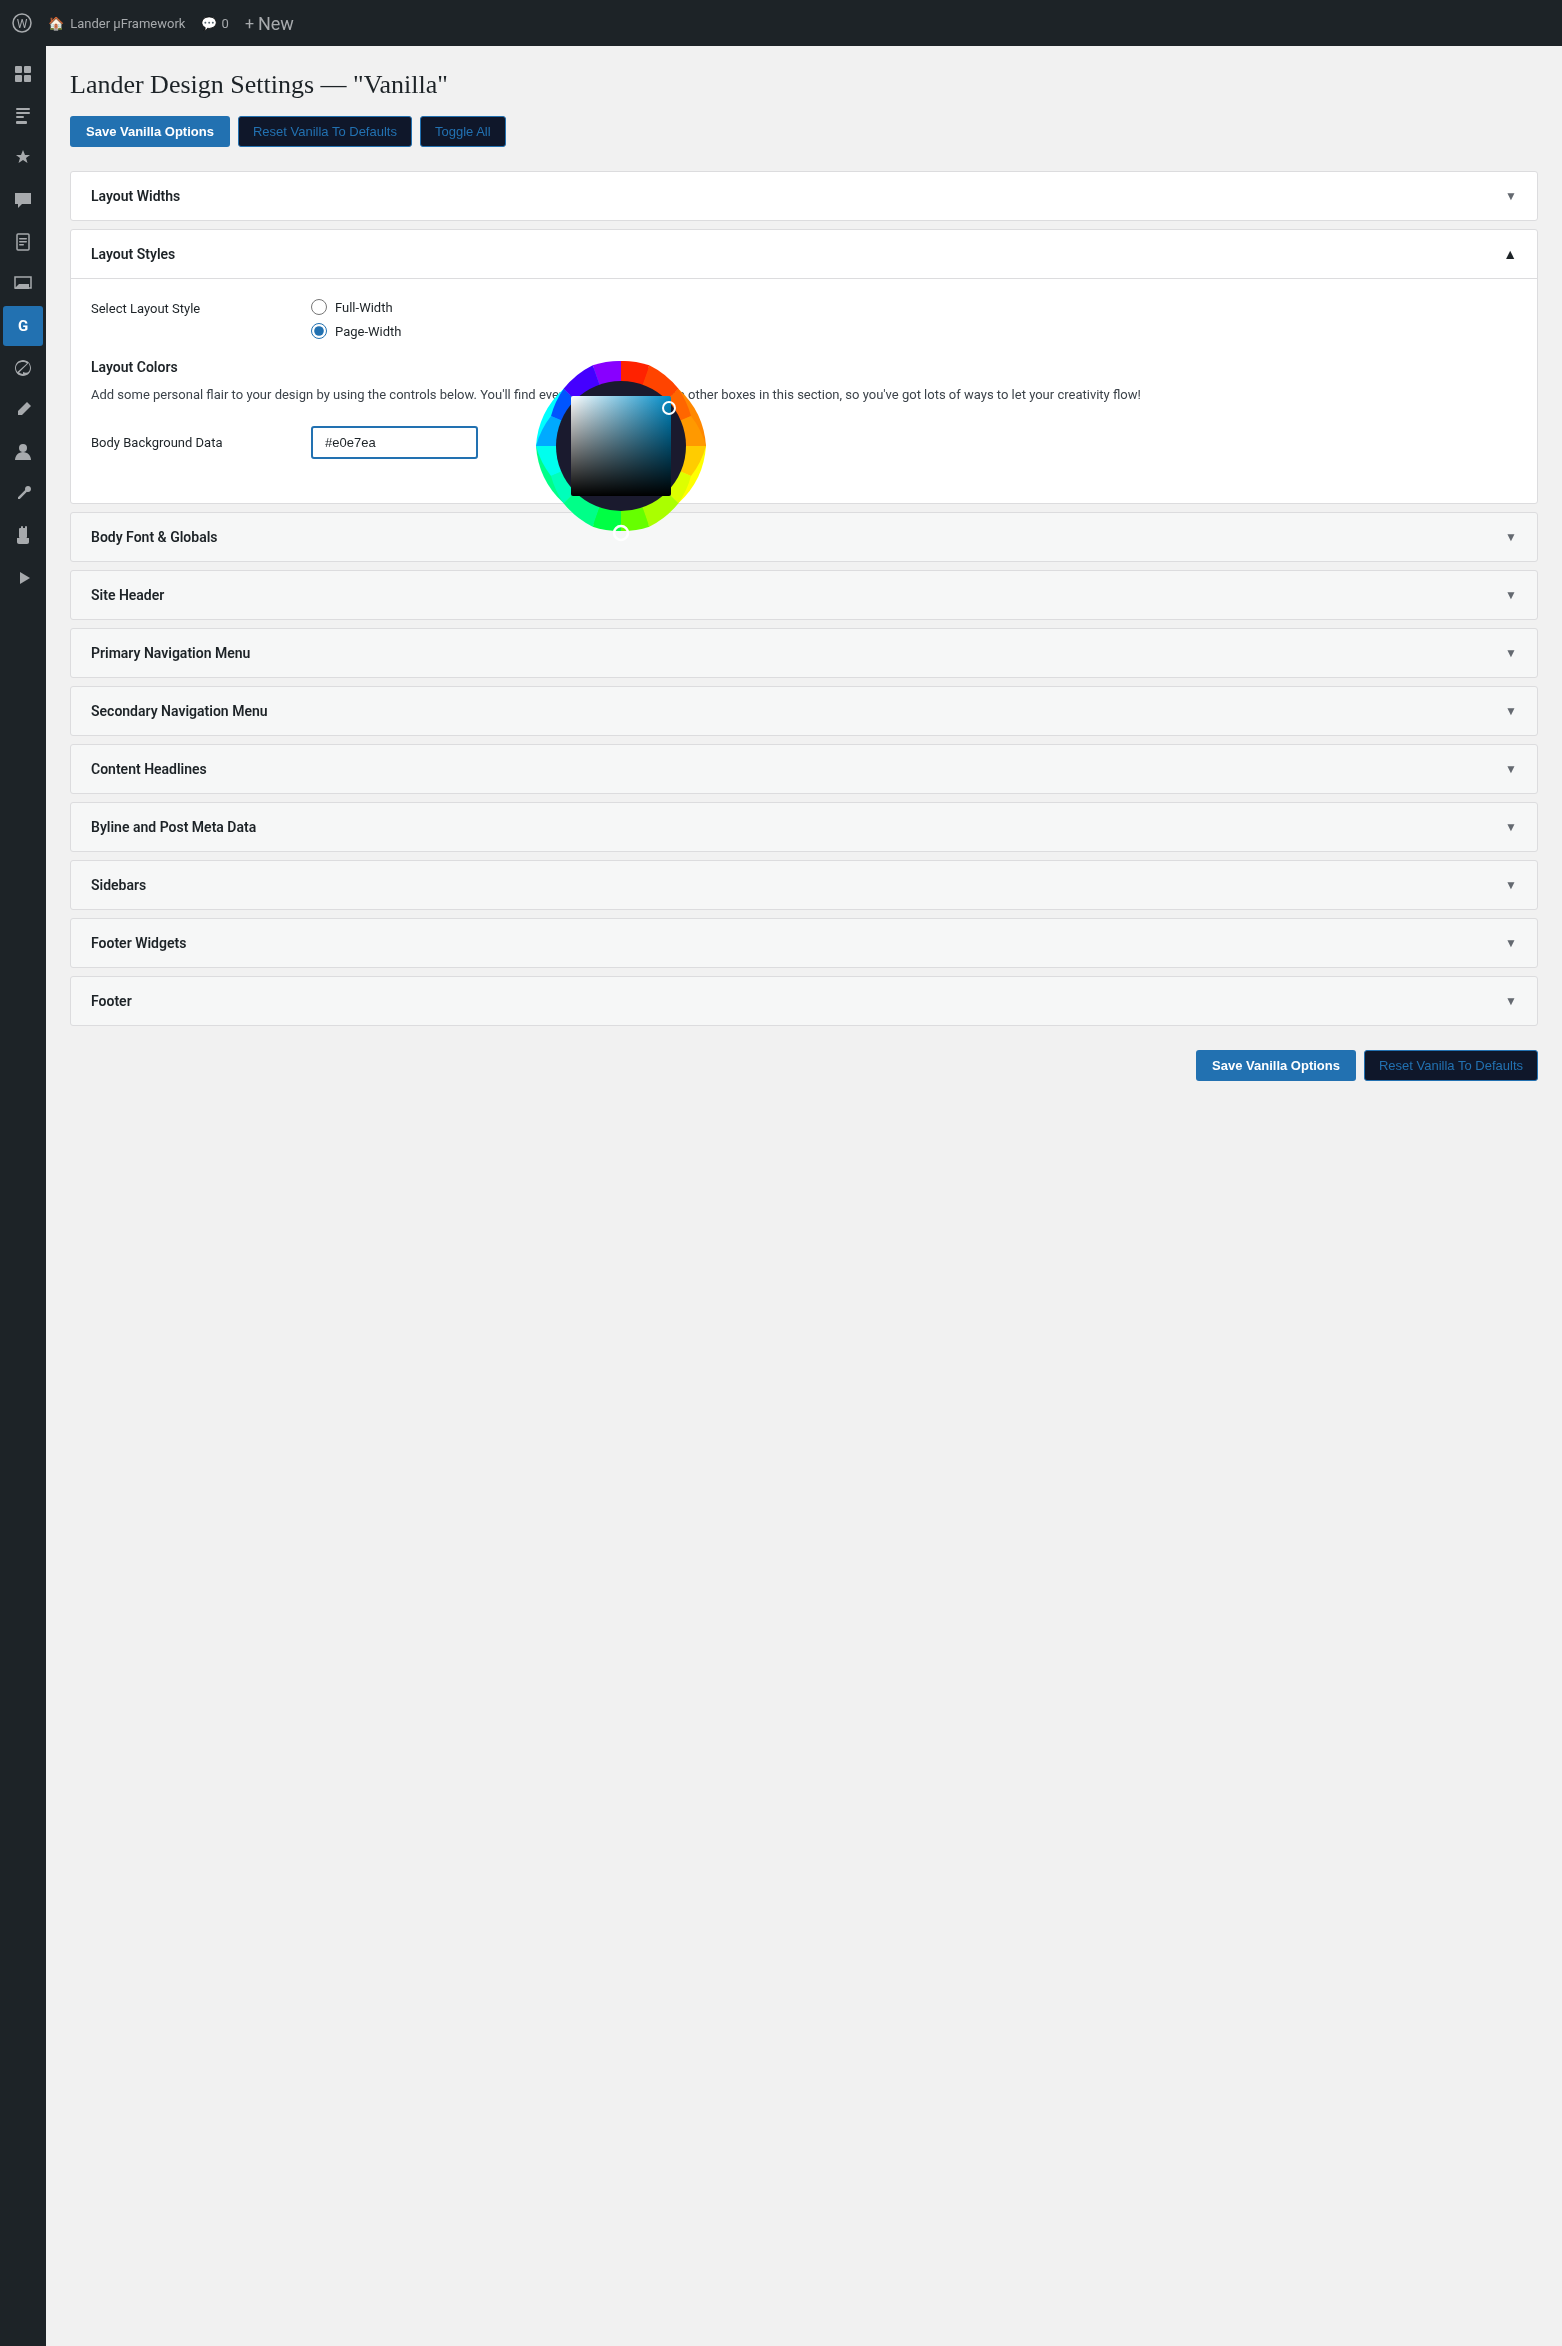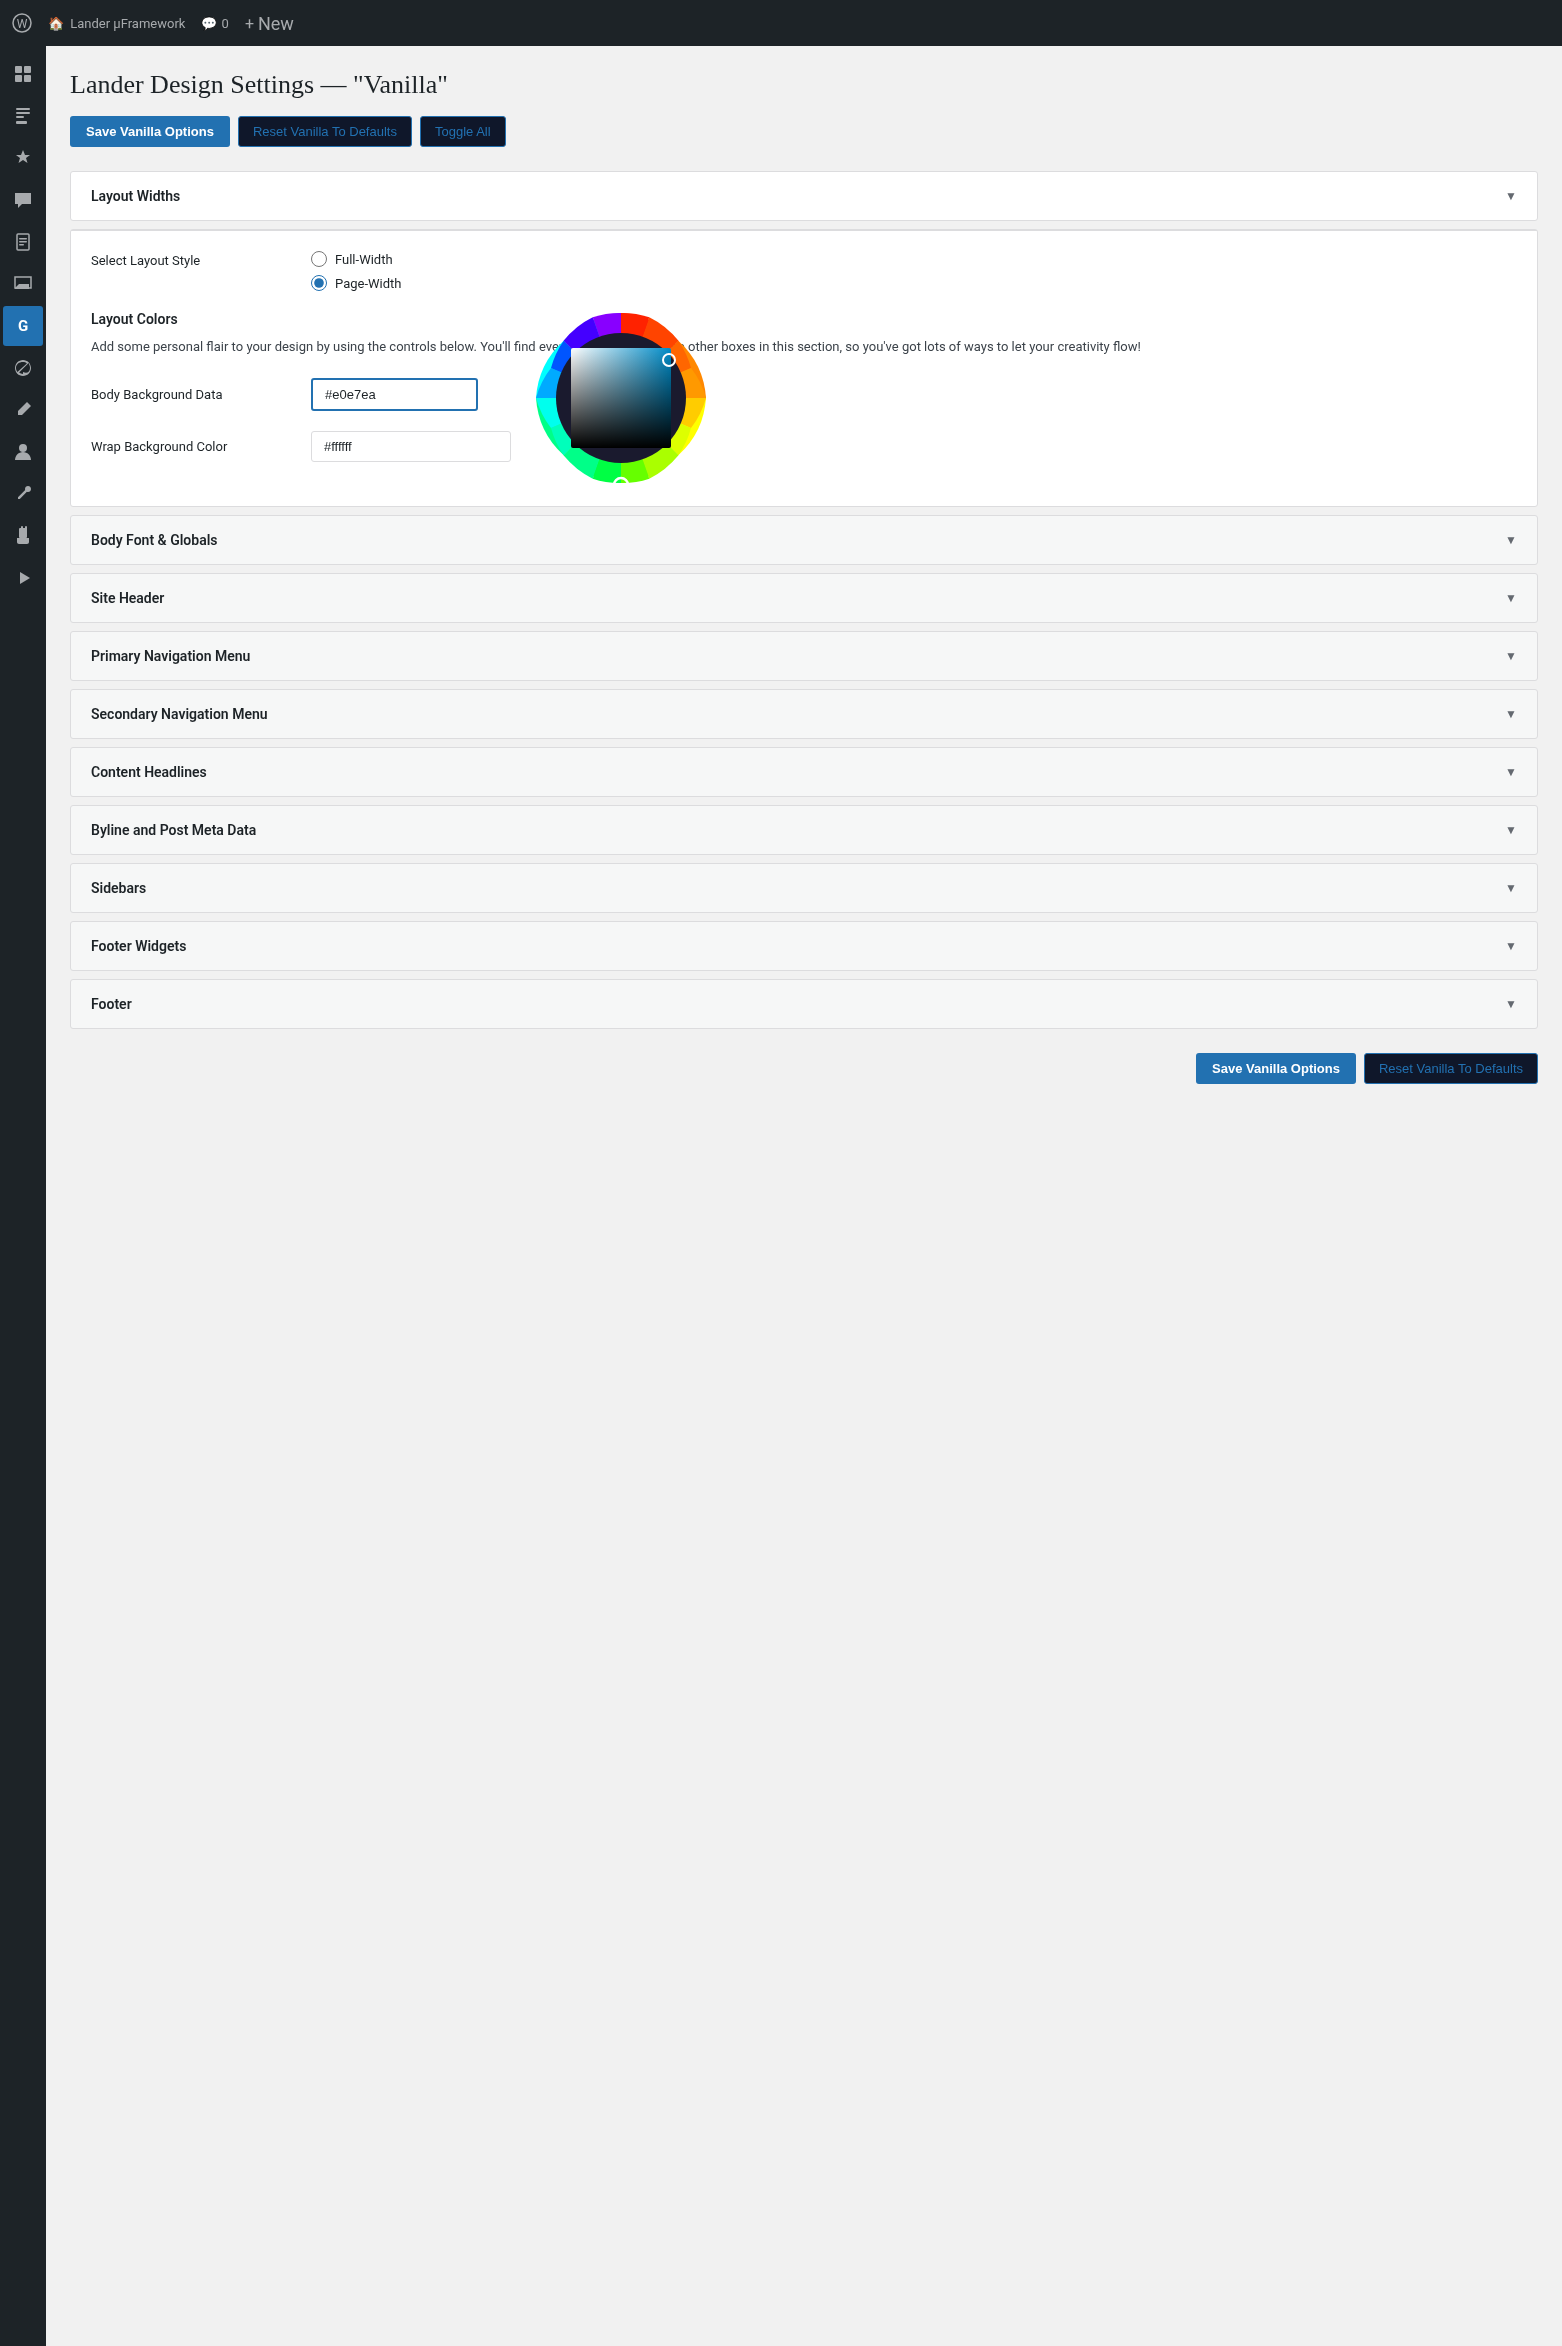--- a/index.html
+++ b/index.html
@@ -223,20 +223,24 @@
   </div>
 
   <div class="accordion-section">
     <div class="accordion-header">
       <span>Layout Widths</span>
       <span class="chevron">▼</span>
     </div>
   </div>
 
   <div class="layout-styles-section">
+    <div class="layout-styles-header">
+      <span>Layout Styles</span>
+      <span class="chevron">▲</span>
+    </div>
     <div class="layout-styles-body">
 
       <div class="field-row">
         <div class="field-label">Select Layout Style</div>
         <div class="radio-group">
           <label class="radio-option">
             <input type="radio" name="layout_style" value="full-width" style="">
             <span>Full-Width</span>
           </label>
           <label class="radio-option">
@@ -298,26 +302,20 @@
               </foreignObject>
 
               <circle cx="148" cy="62" r="6" fill="none" stroke="white" stroke-width="2"></circle>
 
               <circle cx="100" cy="187" r="7" fill="none" stroke="white" stroke-width="2.5"></circle>
             </svg>
           </div>
         </div>
       </div>
 
-      <div class="color-field-row">
-        <div class="color-field-label">Wrap Background Color</div>
-        <div class="color-input-wrap">
-          <input type="text" class="color-input-plain" value="#ffffff" style="">
-        </div>
-      </div>
     </div>
   </div>
 
   <div class="collapsed-section">
     <div class="collapsed-header">
       <span>Body Font &amp; Globals</span>
       <span class="chevron">▼</span>
     </div>
   </div>
 

